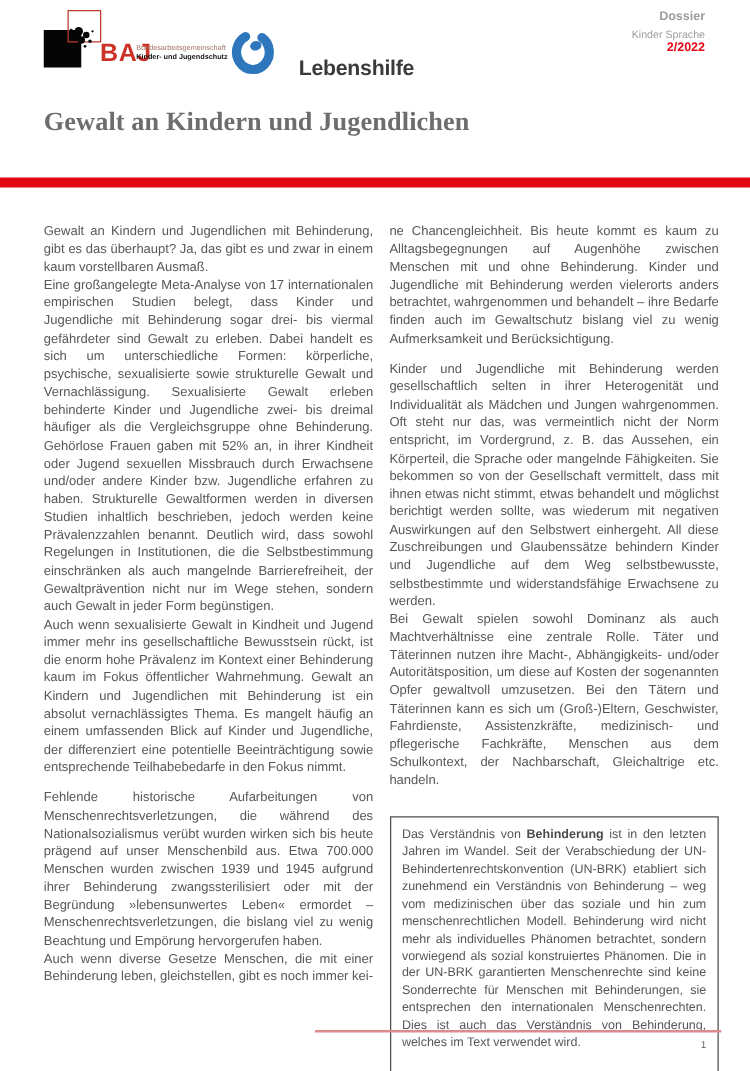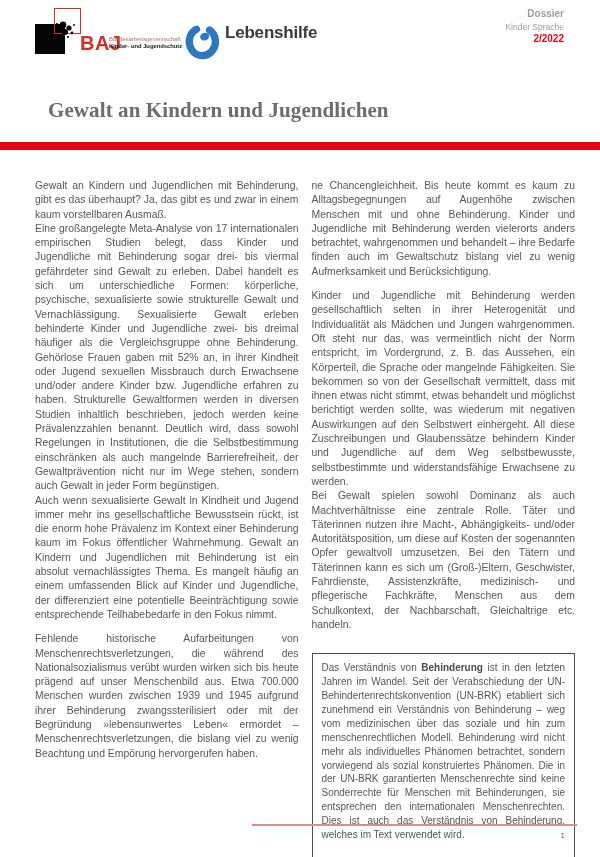--- a/index.html
+++ b/index.html
@@ -10,30 +10,30 @@
   header{position:absolute;top:0;left:0;right:0;height:80px;}
   .baj-logo{position:absolute;left:35px;top:7px;width:160px;height:58px;}
   .baj-black-square{position:absolute;left:0;top:17px;width:30px;height:30px;background:#050505;}
   .baj-red-square{position:absolute;left:19px;top:1px;width:25px;height:24px;border:1.4px solid #c0392b;background:transparent;}
   .baj-splatter{position:absolute;left:14px;top:8px;}
   .baj-acronym{position:absolute;left:45px;top:25px;font-size:20px;font-weight:bold;color:#cd3227;letter-spacing:.5px;}
   .baj-text{position:absolute;left:74px;top:29px;line-height:7px;}
   .baj-line1{display:block;font-size:5.8px;color:#a5776b;}
   .baj-line2{display:block;font-size:5.8px;font-weight:bold;color:#141414;}
 
-  .lh-logo{position:absolute;left:185px;top:23px;display:flex;align-items:flex-start;gap:4px;}
+  .lh-logo{position:absolute;left:185px;top:23px;display:flex;align-items:flex-end;gap:18px;}
   .lh-name{font-size:17px;font-weight:bold;color:#3a3a39;letter-spacing:-0.2px;}
 
   .meta{position:absolute;right:36px;top:8px;text-align:right;line-height:12.5px;}
   .meta-type{font-size:10px;font-weight:bold;color:#9d9d9c;}
   .meta-edition{font-size:8.5px;color:#9d9d9c;}
   .meta-issue{font-size:10px;font-weight:bold;color:#e30613;}
 
   
-  h1{position:absolute;left:35px;top:84px;margin:13px;
+  h1{position:absolute;left:35px;top:84px;margin:0;
      font-family:"Liberation Serif",serif;font-size:21px;line-height:27px;
      font-weight:bold;color:#6d6d6c;letter-spacing:.1px;}
   .red-bar{position:absolute;left:0;right:0;top:142px;height:8px;background:#e30613;}
 
   
   main{position:absolute;left:35px;right:25px;top:179px;display:flex;gap:13px;}
   .col{width:263.5px;color:#57575a;font-size:10.4px;line-height:14.3px;
        text-align:justify;hyphens:auto;-webkit-hyphens:auto;}
   .col p{margin:0;}
   .col p.gap{margin-top:10px;}
@@ -97,20 +97,21 @@
     <span>Gewalt an Kindern und Jugendlichen</span><br>
   </h1>
   <div class="red-bar"></div>
 
   <main>
     <div class="col">
       <p>Gewalt an Kindern und Jugendlichen mit Behinderung, gibt es das überhaupt? Ja, das gibt es und zwar in einem kaum vorstellbaren Ausmaß.</p>
       <p>Eine großangelegte Meta-Analyse von 17 internationalen empirischen Studien belegt, dass Kinder und Jugendliche mit Behinderung sogar drei- bis viermal gefährdeter sind Gewalt zu erleben. Dabei handelt es sich um unterschiedliche Formen: körperliche, psychische, sexualisierte sowie strukturelle Gewalt und Vernachlässigung. Sexualisierte Gewalt erleben behinderte Kinder und Jugendliche zwei- bis dreimal häufiger als die Vergleichsgruppe ohne Behinderung. Gehörlose Frauen gaben mit 52% an, in ihrer Kindheit oder Jugend sexuellen Missbrauch durch Erwachsene und/oder andere Kinder bzw. Jugendliche erfahren zu haben. Strukturelle Gewaltformen werden in diversen Studien inhaltlich beschrieben, jedoch werden keine Prävalenzzahlen benannt. Deutlich wird, dass sowohl Regelungen in Institutionen, die die Selbstbestimmung einschränken als auch mangelnde Barrierefreiheit, der Gewaltprävention nicht nur im Wege stehen, sondern auch Gewalt in jeder Form begünstigen.</p>
       <p>Auch wenn sexualisierte Gewalt in Kindheit und Jugend immer mehr ins gesellschaftliche Bewusstsein rückt, ist die enorm hohe Prävalenz im Kontext einer Behinderung kaum im Fokus öffentlicher Wahrnehmung. Gewalt an Kindern und Jugendlichen mit Behinderung ist ein absolut vernachlässigtes Thema. Es mangelt häufig an einem umfassenden Blick auf Kinder und Jugendliche, der differenziert eine potentielle Beeinträchtigung sowie entsprechende Teilhabebedarfe in den Fokus nimmt.</p>
       <p class="gap">Fehlende historische Aufarbeitungen von Menschenrechtsverletzungen, die während des Nationalsozialismus verübt wurden wirken sich bis heute prägend auf unser Menschenbild aus. Etwa 700.000 Menschen wurden zwischen 1939 und 1945 aufgrund ihrer Behinderung zwangssterilisiert oder mit der Begründung »lebensunwertes Leben« ermordet – Menschenrechtsverletzungen, die bislang viel zu wenig Beachtung und Empörung hervorgerufen haben.</p>
+      <p>Auch wenn diverse Gesetze Menschen, die mit einer Behinderung leben, gleichstellen, gibt es noch immer kei-</p>
     </div>
     <div class="col">
       <p>ne Chancengleichheit. Bis heute kommt es kaum zu Alltagsbegegnungen auf Augenhöhe zwischen Menschen mit und ohne Behinderung. Kinder und Jugendliche mit Behinderung werden vielerorts anders betrachtet, wahrgenommen und behandelt – ihre Bedarfe finden auch im Gewaltschutz bislang viel zu wenig Aufmerksamkeit und Berücksichtigung.</p>
       <p class="gap">Kinder und Jugendliche mit Behinderung werden gesellschaftlich selten in ihrer Heterogenität und Individualität als Mädchen und Jungen wahrgenommen. Oft steht nur das, was vermeintlich nicht der Norm entspricht, im Vordergrund, z. B. das Aussehen, ein Körperteil, die Sprache oder mangelnde Fähigkeiten. Sie bekommen so von der Gesellschaft vermittelt, dass mit ihnen etwas nicht stimmt, etwas behandelt und möglichst berichtigt werden sollte, was wiederum mit negativen Auswirkungen auf den Selbstwert einhergeht. All diese Zuschreibungen und Glaubenssätze behindern Kinder und Jugendliche auf dem Weg selbstbewusste, selbstbestimmte und widerstandsfähige Erwachsene zu werden.</p>
       <p>Bei Gewalt spielen sowohl Dominanz als auch Machtverhältnisse eine zentrale Rolle. Täter und Täterinnen nutzen ihre Macht-, Abhängigkeits- und/oder Autoritätsposition, um diese auf Kosten der sogenannten Opfer gewaltvoll umzusetzen. Bei den Tätern und Täterinnen kann es sich um (Groß-)Eltern, Geschwister, Fahrdienste, Assistenzkräfte, medizinisch- und pflegerische Fachkräfte, Menschen aus dem Schulkontext, der Nachbarschaft, Gleichaltrige etc. handeln.</p>
       <aside class="info-box">
         <p><span>Das Verständnis von </span><strong>Behinderung</strong><span> ist in den letzten Jahren im Wandel. Seit der Verabschiedung der UN-Behindertenrechtskonvention (UN-BRK) etabliert sich zunehmend ein Verständnis von Behinderung – weg vom medizinischen über das soziale und hin zum menschenrechtlichen Modell. Behinderung wird nicht mehr als individuelles Phänomen betrachtet, sondern vorwiegend als sozial konstruiertes Phänomen. Die in der UN-BRK garantierten Menschenrechte sind keine Sonderrechte für Menschen mit Behinderungen, sie entsprechen den internationalen Menschenrechten. Dies ist auch das Verständnis von Behinderung, welches im Text verwendet wird.</span></p>
       </aside>
     </div>
   </main>

